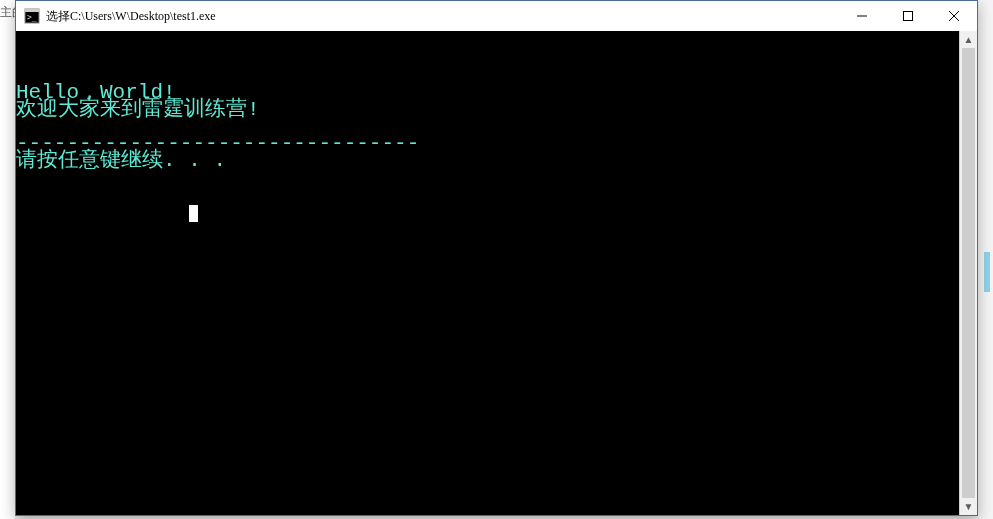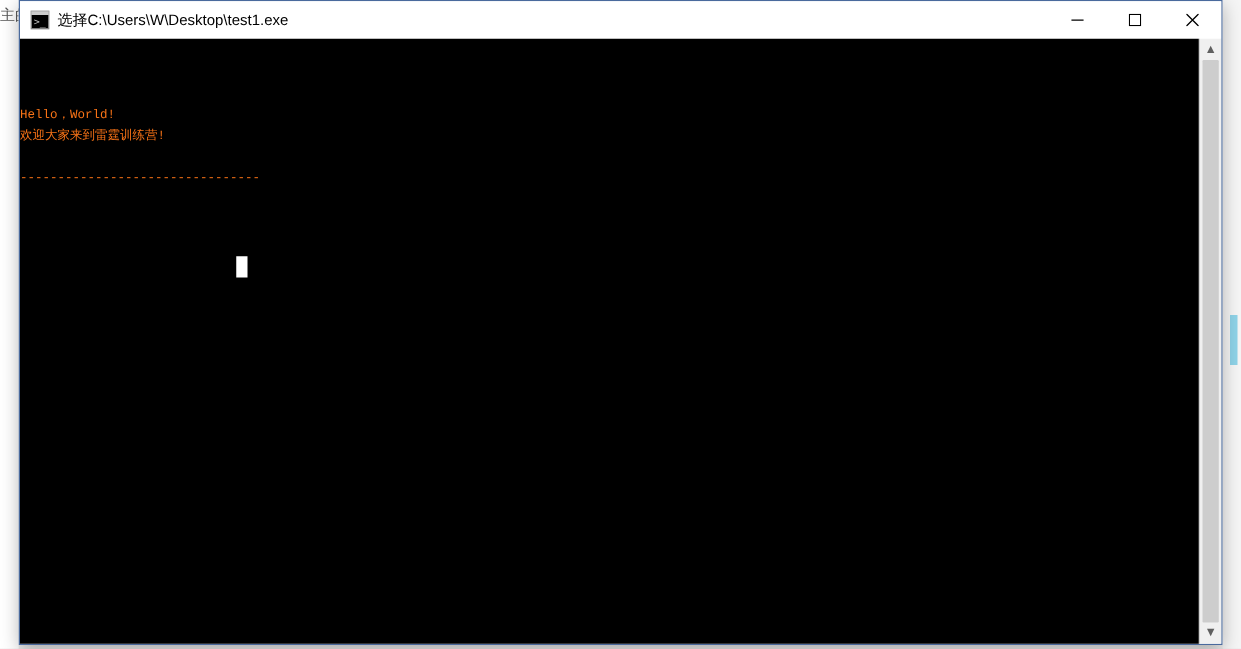--- a/index.html
+++ b/index.html
@@ -55,20 +55,21 @@
     width: 16px; height: 16px;
     margin: 0 6px 0 8px;
     display: flex; align-items: center; justify-content: center;
   }
   .titlebar .app-icon svg { display:block; }
   .titlebar .title-text {
     flex: 0 1 auto;
     white-space: nowrap;
     overflow: hidden;
     text-overflow: ellipsis;
+    font-family: Liberation Serif, serif;
   }
   .title-spacer { flex: 1 1 auto; }
 
   .win-controls {
     display: flex;
     height: 100%;
   }
   .win-btn {
     width: 46px;
     height: 100%;
@@ -81,23 +82,23 @@
 
   .client {
     flex: 1 1 auto;
     display: flex;
     min-height: 0;
   }
 
   .console-area {
     flex: 1 1 auto;
     background: #000000;
-    color: #f97316;
+    color: #5eead4;
     font-family: "NSimSun", SimSun, Consolas, "Courier New", monospace;
-    font-size: 10px;
+    font-size: 21px;
     line-height: 17px;
     white-space: pre;
     padding: 2px 0 0 0;
     position: relative;
     overflow: hidden;
   }
   .console-area .line { display:block; }
 
   .cursor-block {
     position: absolute;
@@ -201,21 +202,21 @@
         <svg width="10" height="10" viewBox="0 0 10 10">
             <path d="M0 0 L10 10 M10 0 L0 10" stroke="currentColor" stroke-width="1"></path>
           </svg>
       </div>
     </div>
   </div>
 
   <div class="client">
     <div class="console-area" id="console-area">
       
-      <span class="line">Hello，World!</span><span class="line">欢迎大家来到雷霆训练营!</span><span class="line">&nbsp;</span><span class="line">--------------------------------</span><div class="cursor-block" id="cursor" style="left: 173px; top: 174px;"></div>
+      <span class="line">Hello，World!</span><span class="line">欢迎大家来到雷霆训练营!</span><span class="line">&nbsp;</span><span class="line">--------------------------------</span><span class="line">请按任意键继续. . .</span><div class="cursor-block" id="cursor" style="left: 173px; top: 174px;"></div>
     </div>
 
     <div class="vscroll">
       <div class="arrow">▲</div>
       <div class="track">
         <div class="thumb"></div>
       </div>
       <div class="arrow">▼</div>
     </div>
   </div>

